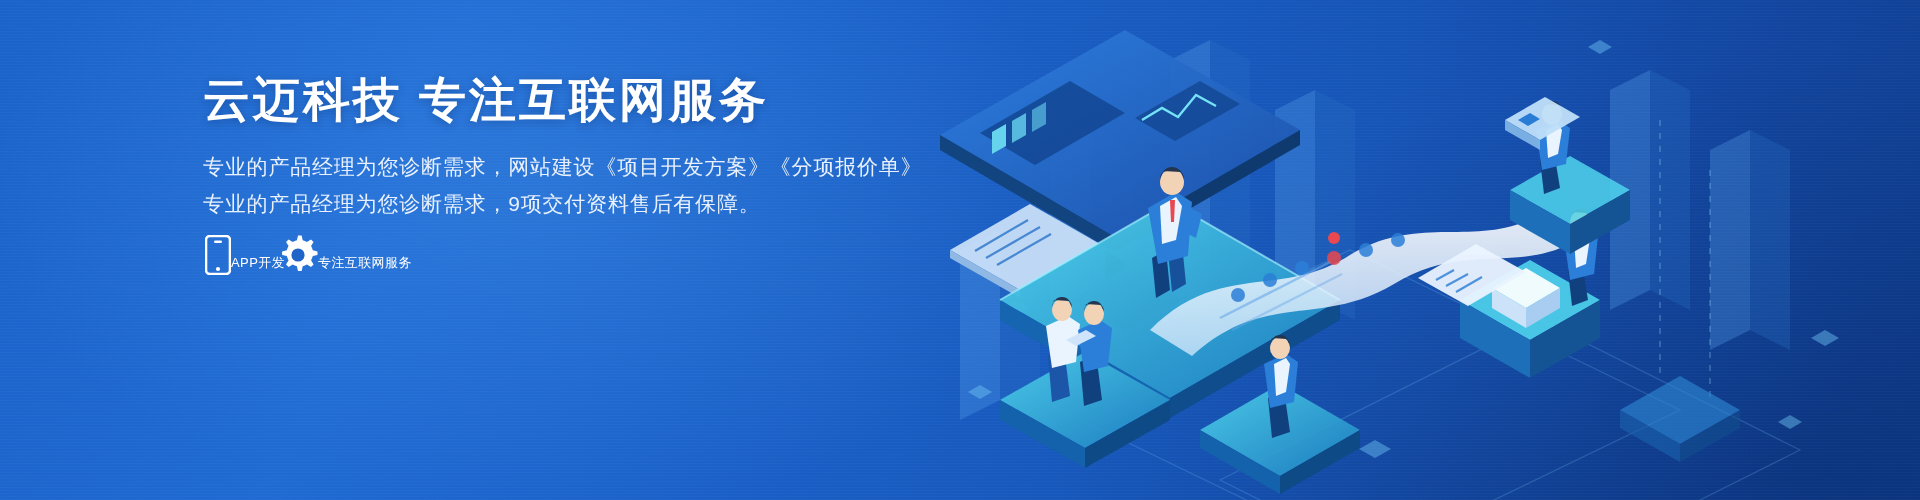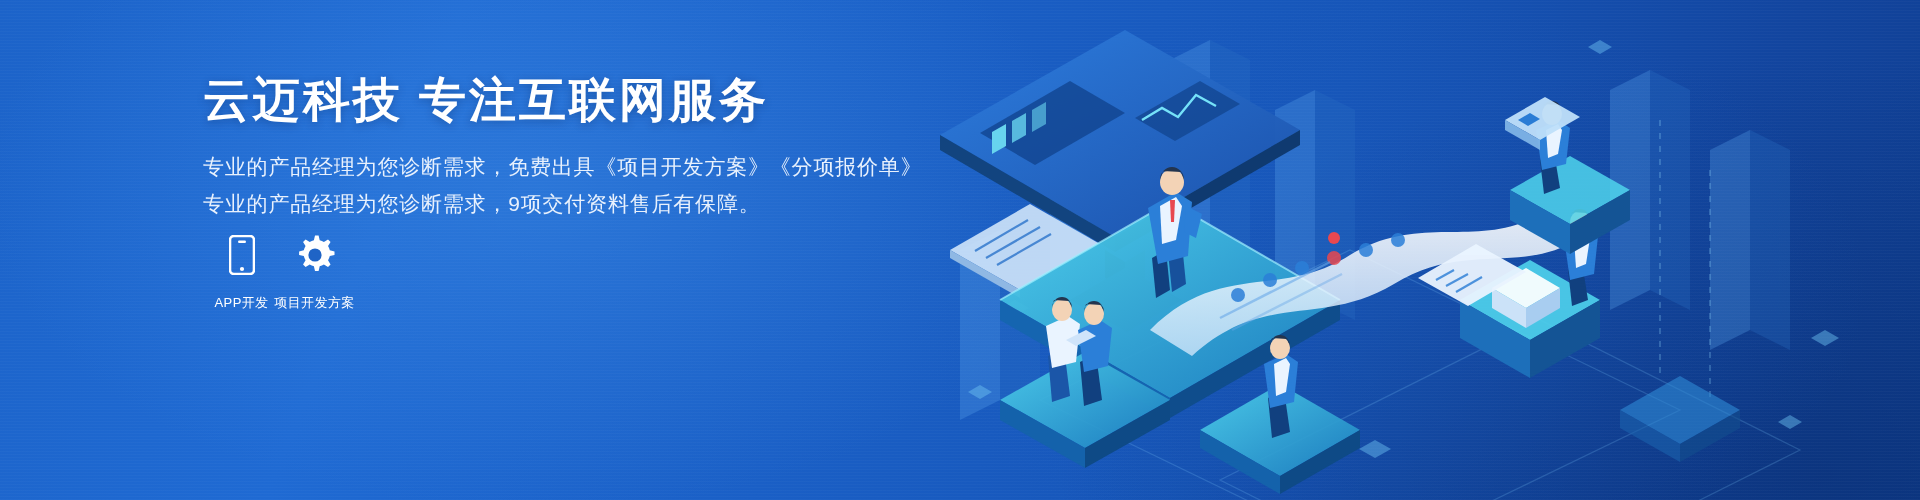--- a/index.html
+++ b/index.html
@@ -64,21 +64,20 @@
   .services {
     position: absolute;
     left: 205px; top: 232px;
     display: flex;
     align-items: flex-start;
     gap: 0px;
   }
   .service {
     width: 73px;
     display: flex;
-    flex-direction: column;
     align-items: center;
     cursor: pointer;
   }
   .service .glyph {
     height: 46px;
     display: flex;
     align-items: center;
     justify-content: center;
   }
   .service .glyph svg { display: block; }
@@ -323,21 +322,21 @@
         <path d="M700 410 L760 376 L820 410 L760 444 Z" fill="#2f8ad6" opacity="0.6"></path>
         <path d="M700 410 L760 444 L760 462 L700 428 Z" fill="#1b63ae" opacity="0.6"></path>
         <path d="M760 444 L820 410 L820 428 L760 462 Z" fill="#134e8d" opacity="0.6"></path>
       </g>
     </svg>
   </div>
 
   <div class="copy">
     <div class="headline">云迈科技 专注互联网服务</div>
     <div class="sub">
-      <span class="sub-line">专业的产品经理为您诊断需求，免费出具《项目开发方案》《分项报价单》</span>
+      <span class="sub-line">专业的产品经理为您诊断需求，网站建设《项目开发方案》《分项报价单》</span>
       <span class="sub-line">专业的产品经理为您诊断需求，9项交付资料售后有保障。</span>
     </div>
   </div>
 
   <div class="services">
 
     <div class="service">
       <span class="glyph">
         <svg width="26" height="40" viewBox="0 0 26 40">
           <rect x="1" y="1" width="24" height="38" rx="4" fill="none" stroke="#ffffff" stroke-width="2.6"></rect>
@@ -356,18 +355,18 @@
         <svg width="40" height="40" viewBox="0 0 40 40">
           <path d="M20 0.5 l3.6 0 l1.1 4.7 a15.5 15.5 0 0 1 4.2 1.75 l4.1 -2.5 l2.55 2.55 l-2.5 4.1
                    a15.5 15.5 0 0 1 1.75 4.2 l4.7 1.1 l0 3.6 l-4.7 1.1 a15.5 15.5 0 0 1 -1.75 4.2
                    l2.5 4.1 l-2.55 2.55 l-4.1 -2.5 a15.5 15.5 0 0 1 -4.2 1.75 l-1.1 4.7 l-3.6 0
                    l-1.1 -4.7 a15.5 15.5 0 0 1 -4.2 -1.75 l-4.1 2.5 l-2.55 -2.55 l2.5 -4.1
                    a15.5 15.5 0 0 1 -1.75 -4.2 l-4.7 -1.1 l0 -3.6 l4.7 -1.1 a15.5 15.5 0 0 1 1.75 -4.2
                    l-2.5 -4.1 l2.55 -2.55 l4.1 2.5 a15.5 15.5 0 0 1 4.2 -1.75 Z" fill="#ffffff"></path>
           <circle cx="20" cy="20" r="6.6" fill="#1f64c6"></circle>
         </svg>
       </span>
-      <span class="label">项目开发方案</span>
+      <span class="label">专注互联网服务</span>
     </div>
 
   </div>
 
 </div>
 
 </body></html>

